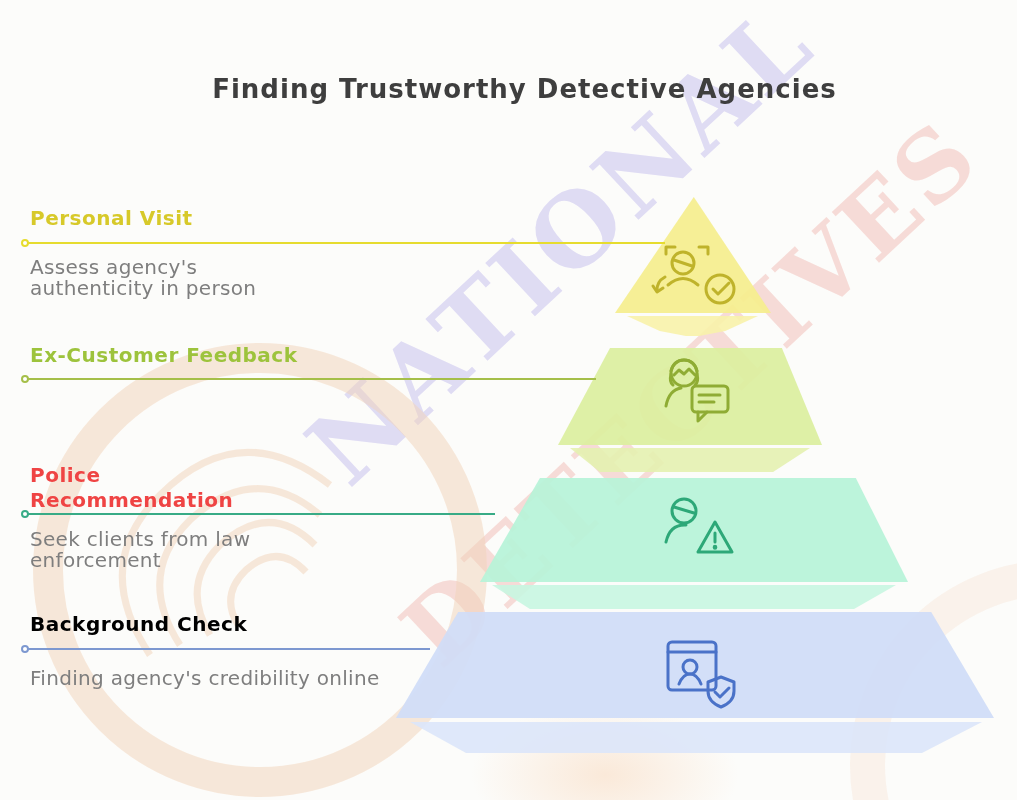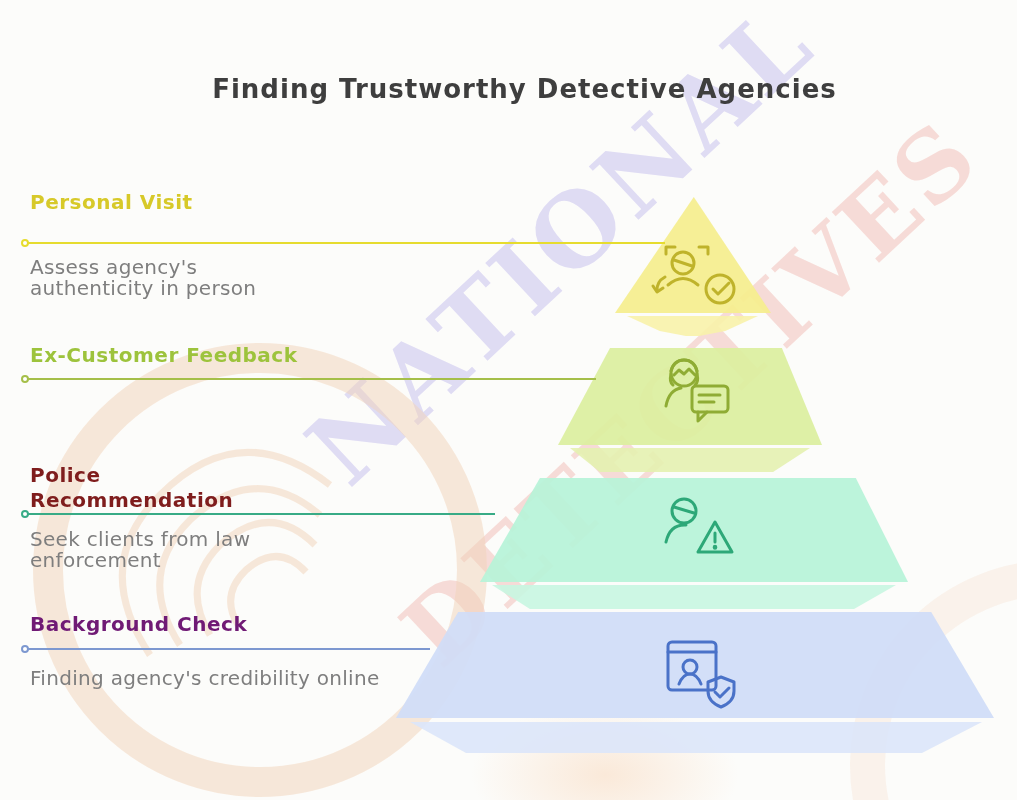--- a/index.html
+++ b/index.html
@@ -51,21 +51,21 @@
   
   .licon { position:absolute; z-index:3; }
   .licon svg { display:block; }
   .icon1 { left:650px; top:241px; }
   .icon2 { left:656px; top:353px; }
   .icon3 { left:658px; top:496px; }
   .icon4 { left:660px; top:636px; }
   
   .heading { position:absolute; left:30px; margin:0; z-index:4;
              font-size:20px; font-weight:bold; letter-spacing:.5px; line-height:25px; }
-  .h1 { top:190px; }
+  .h1 { top:206px; }
   .h2 { top:343px; }
   .h3 { top:463px; width:210px; }
   .h4 { top:612px; }
   .rule { position:absolute; left:22px; height:2px; z-index:4; }
   .r1 { top:242px; width:643px; }
   .r2 { top:378px; width:574px; }
   .r3 { top:513px; width:473px; }
   .r4 { top:648px; width:408px; }
   .dot { position:absolute; left:-1px; top:-3px; width:8px; height:8px;
          box-sizing:border-box; border:2px solid; border-radius:50%; background:#fff; }
@@ -162,25 +162,25 @@
   <div class="rule r1" style="background: rgb(230, 220, 46);">
     <span class="dot" style="border-color: rgb(230, 220, 46);"></span>
   </div>
   <p class="desc d1" style="color: rgb(126, 126, 126);">Assess agency's authenticity in person</p>
 
   <h2 class="heading h2" style="color: rgb(157, 195, 60);">Ex-Customer Feedback</h2>
   <div class="rule r2" style="background: rgb(165, 191, 73);">
     <span class="dot" style="border-color: rgb(165, 191, 73);"></span>
   </div>
 
-  <h2 class="heading h3" style="color: #7f1d1d;">Police Recommendation</h2>
+  <h2 class="heading h3" style="color: #ef4444;">Police Recommendation</h2>
   <div class="rule r3" style="background: rgb(56, 171, 134);">
     <span class="dot" style="border-color: rgb(56, 171, 134);"></span>
   </div>
   <p class="desc d3" style="color: rgb(126, 126, 126);">Seek clients from law enforcement</p>
 
-  <h2 class="heading h4" style="color: #701a75;">Background Check</h2>
+  <h2 class="heading h4" style="color: #000000;">Background Check</h2>
   <div class="rule r4" style="background: rgb(125, 152, 208);">
     <span class="dot" style="border-color: rgb(125, 152, 208);"></span>
   </div>
   <p class="desc d4" style="color: rgb(126, 126, 126);">Finding agency's credibility online</p>
 
 </div>
 
 </body></html>

